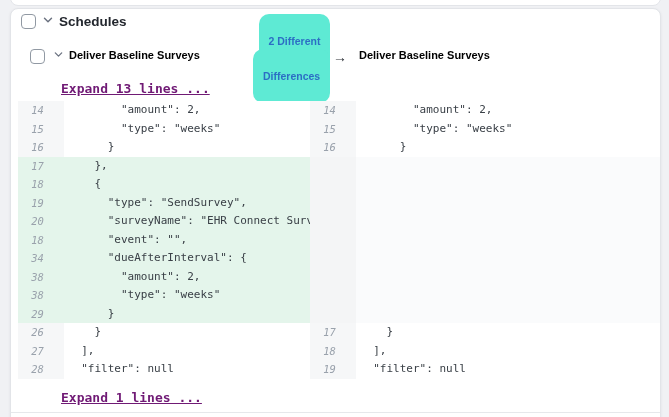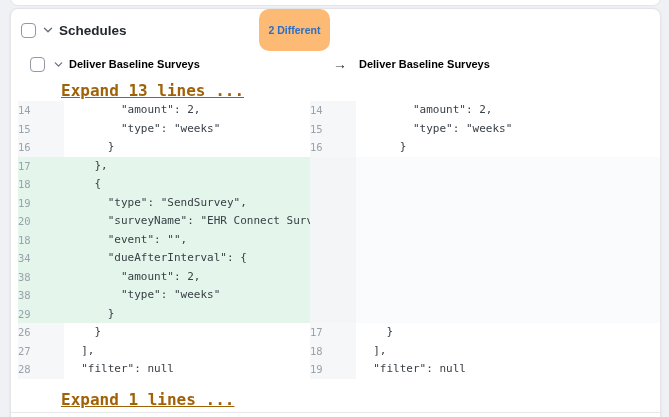--- a/index.html
+++ b/index.html
@@ -12,57 +12,57 @@
   .prev-card{
     position:absolute;left:10px;right:8px;top:-16px;height:20px;
     background:#ffffff;border:1px solid #e3e5e9;border-radius:8px;
   }
   .card{
     position:absolute;left:10px;right:8px;top:8px;height:440px;
     background:#ffffff;border:1px solid #e2e4e8;border-radius:8px;
     box-shadow:0 1px 3px rgba(16,24,40,.07);
     box-sizing:border-box;
   }
-  .hdr-row{position:absolute;left:0;right:1px;display:flex;align-items:center;}
+  .hdr-row{position:absolute;left:0;right:1px;display:flex;align-items:flex-start;}
   .row-schedules{top:5px;height:32px;}
   .row-item{top:40px;height:30px;}
   .cbx{
     width:15px;height:15px;border:1.5px solid #9199a3;border-radius:4px;
     background:#fff;box-sizing:border-box;flex:0 0 auto;cursor:pointer;
   }
   .chev{flex:0 0 auto;display:flex;align-items:center;cursor:pointer;}
   .title-main{font-size:13.5px;font-weight:700;color:#23272e;}
   .title-item{font-size:11px;font-weight:700;color:#000000;}
   .badge{
     display:inline-flex;align-items:center;justify-content:center;
-    height:18px;padding:12px 10px;border-radius:10px;
-    background:#fdba74;color:#2c6ec4;font-size:10.5px;font-weight:700;
+    height:18px;padding:18px 10px;border-radius:10px;
+    background:#5eead4;color:#2c6ec4;font-size:10.5px;font-weight:700;
     flex:0 0 auto;white-space:nowrap;
   }
   .arrow{font-size:14px;color:#2b2f35;flex:0 0 auto;}
   .expand-link{
     position:absolute;left:50px;
     font-family:"DejaVu Sans Mono","Liberation Mono",monospace;
-    font-size:16px;font-weight:700;color:#a16207;
+    font-size:13px;font-weight:700;color:#701a75;
     text-decoration:underline;cursor:pointer;white-space:pre;
   }
   .expand-top{top:72px;}
   .expand-bottom{top:381px;}
   .diff{
     position:absolute;left:7px;right:0;top:92px;
     display:flex;align-items:flex-start;
     font-family:"DejaVu Sans Mono","Liberation Mono",monospace;
   }
   .pane{display:flex;flex-direction:column;}
   .pane-left{width:292px;flex:0 0 auto;}
   .pane-right{flex:1 1 auto;}
   .crow{display:flex;height:18.5px;line-height:18.5px;}
   .ln{
     width:46px;flex:0 0 auto;background:#f6f7f8;color:#9aa2ac;
-    font-size:10.5px;text-align:left;padding-right:7px;box-sizing:border-box;
+    font-size:10.5px;text-align:center;padding-right:7px;box-sizing:border-box;font-style:italic;
   }
   .ct{
     flex:1 1 auto;background:#ffffff;color:#3a4047;font-size:11px;
     white-space:pre;overflow:hidden;padding-left:4px;box-sizing:border-box;
   }
   .crow.hl .ln{background:#e4f5eb;}
   .crow.hl .ct{background:#e4f5eb;}
   .crow.sp .ln{background:#f4f5f6;}
   .crow.sp .ct{background:#fafbfc;}
   .divider{position:absolute;left:0;right:0;top:403px;height:1px;background:#e6e8eb;}
@@ -94,20 +94,21 @@
     <span class="cbx"></span>
     <span style="width:8px"></span>
     <span class="chev">
       <svg width="11" height="11" viewBox="0 0 12 12" fill="none">
         <polyline points="2.5,4.2 6,7.8 9.5,4.2" stroke="#6b7280" stroke-width="1.4" stroke-linecap="round" stroke-linejoin="round"></polyline>
       </svg>
     </span>
     <span style="width:5px"></span>
     <span class="title-item">Deliver Baseline Surveys</span>
     <span style="margin-left:auto"></span>
+    <span class="badge" style="position:absolute;left:242px">Differences</span>
     <span class="arrow" style="position:absolute;left:322px">→</span>
     <span class="title-item" style="position:absolute;left:348px">Deliver Baseline Surveys</span>
   </div>
 
   <a class="expand-link expand-top">Expand 13 lines ...</a>
 
   <div class="diff">
     <div class="pane pane-left" id="pane-left">
         <div class="crow">
           <span class="ln">14</span>

